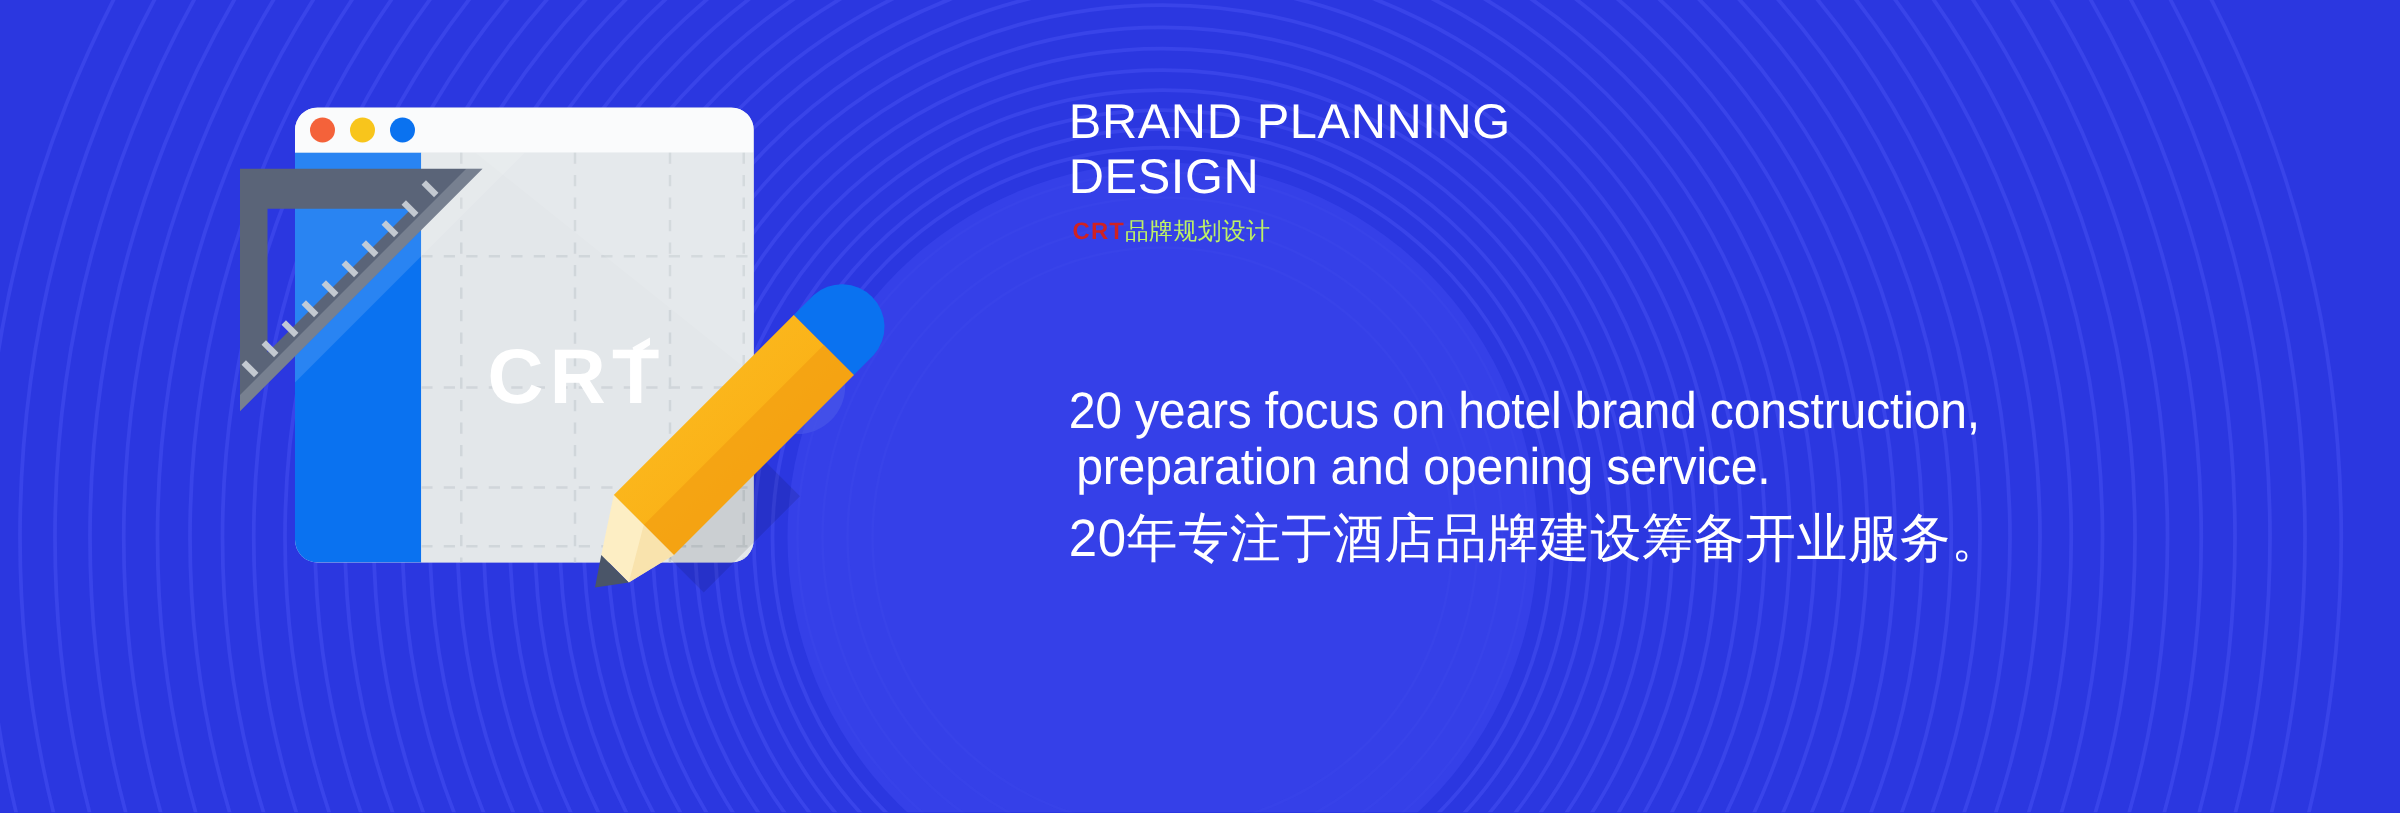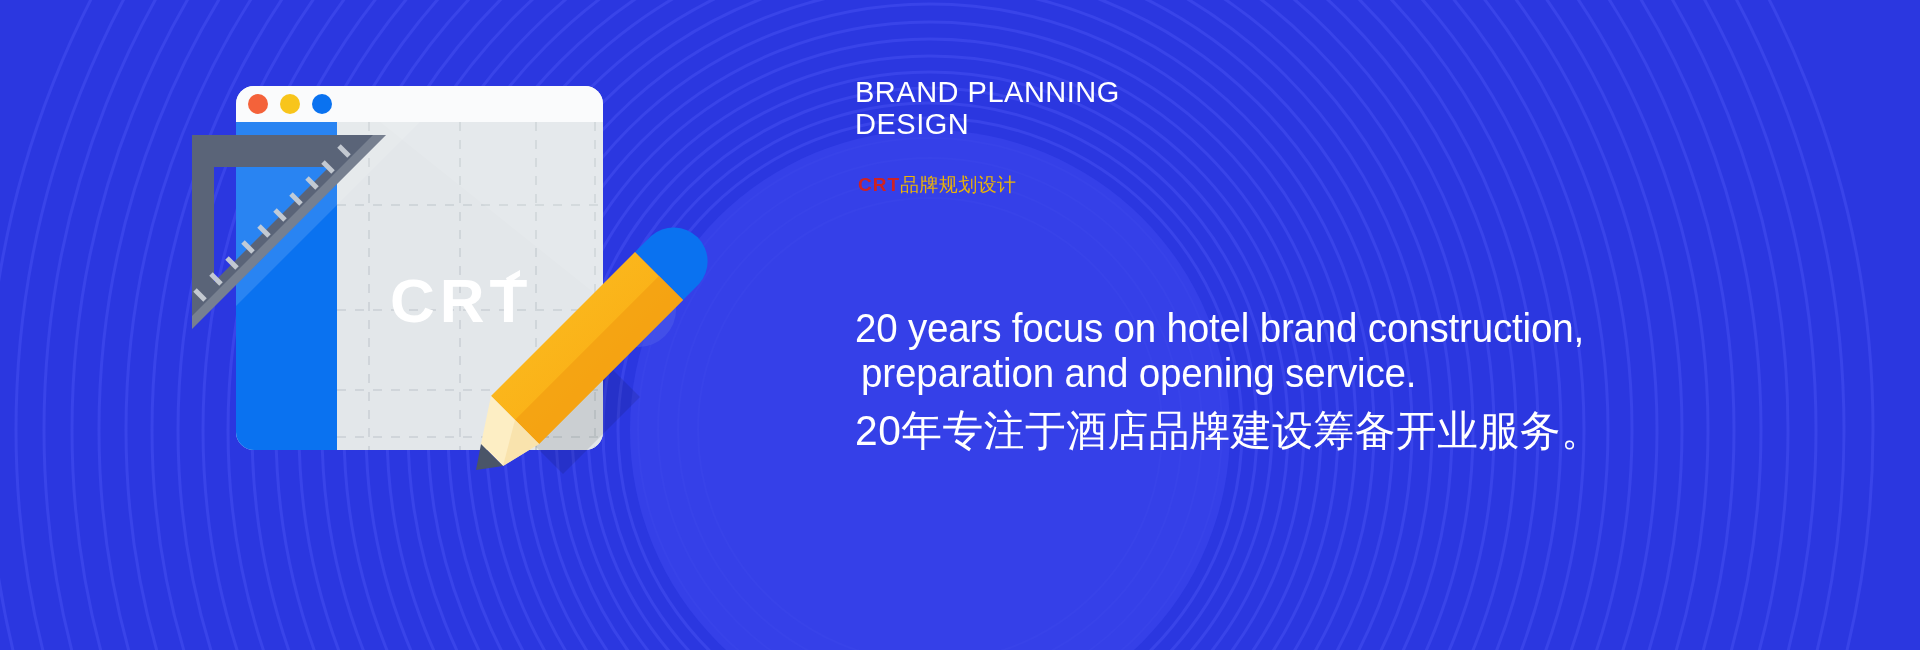--- a/index.html
+++ b/index.html
@@ -20,30 +20,30 @@
 
   
   .illus{position:absolute;left:0;top:0;width:900px;height:650px;}
   .illus svg{position:absolute;left:0;top:0;width:900px;height:650px;}
 
   
   .copy{position:absolute;left:855px;top:0;width:1040px;height:650px;}
 
   .eyebrow{
     position:absolute;left:0;top:76px;width:600px;
-    color:#ffffff;font-size:29px;line-height:1.12;
+    color:#ffffff;font-size:39px;line-height:1.12;
     letter-spacing:0.5px;font-weight:400;
     white-space:pre-line;
   }
   .eyebrow-cn{
     position:absolute;left:3px;top:172px;
     font-size:19px;letter-spacing:0.4px;white-space:nowrap;
   }
   .eyebrow-cn .crt{color:#cf2222;font-weight:700;letter-spacing:1px;}
-  .eyebrow-cn .cn{color:#eab308;}
+  .eyebrow-cn .cn{color:#bef264;}
 
   .headline{
     position:absolute;left:0;top:306px;width:1040px;
     color:#ffffff;font-weight:400;
   }
   .headline .ln{
     display:block;font-size:41px;line-height:45px;
     letter-spacing:-0.2px;
     font-family:"Liberation Sans","DejaVu Sans",sans-serif;
     transform:scaleX(0.94);transform-origin:left center;

